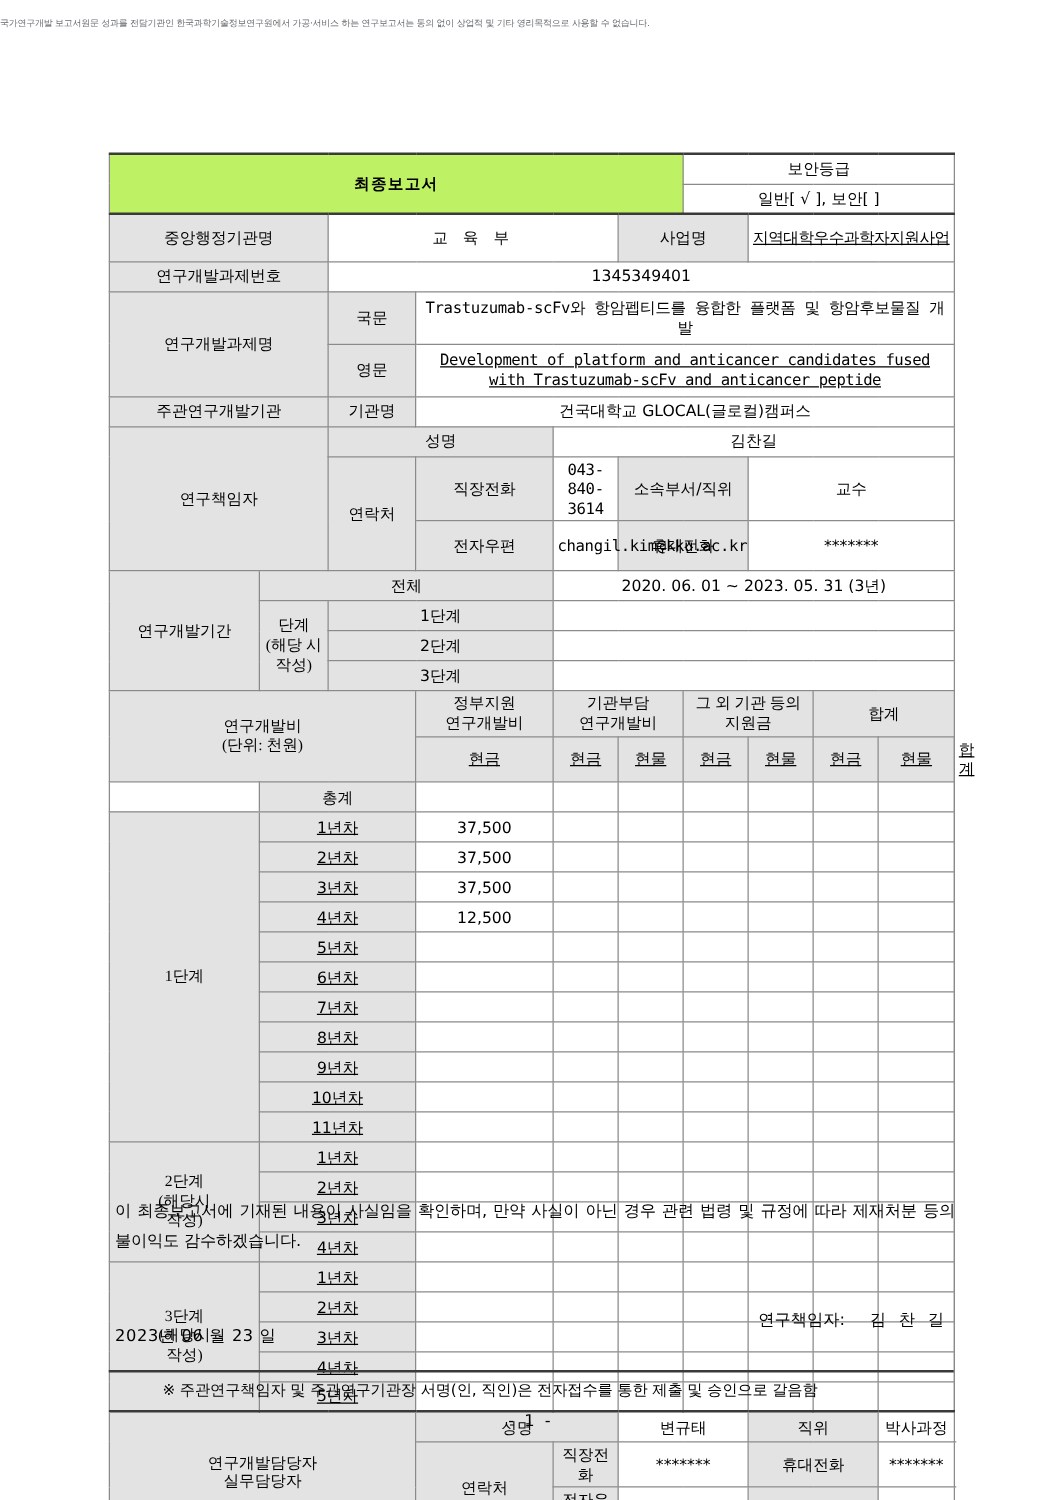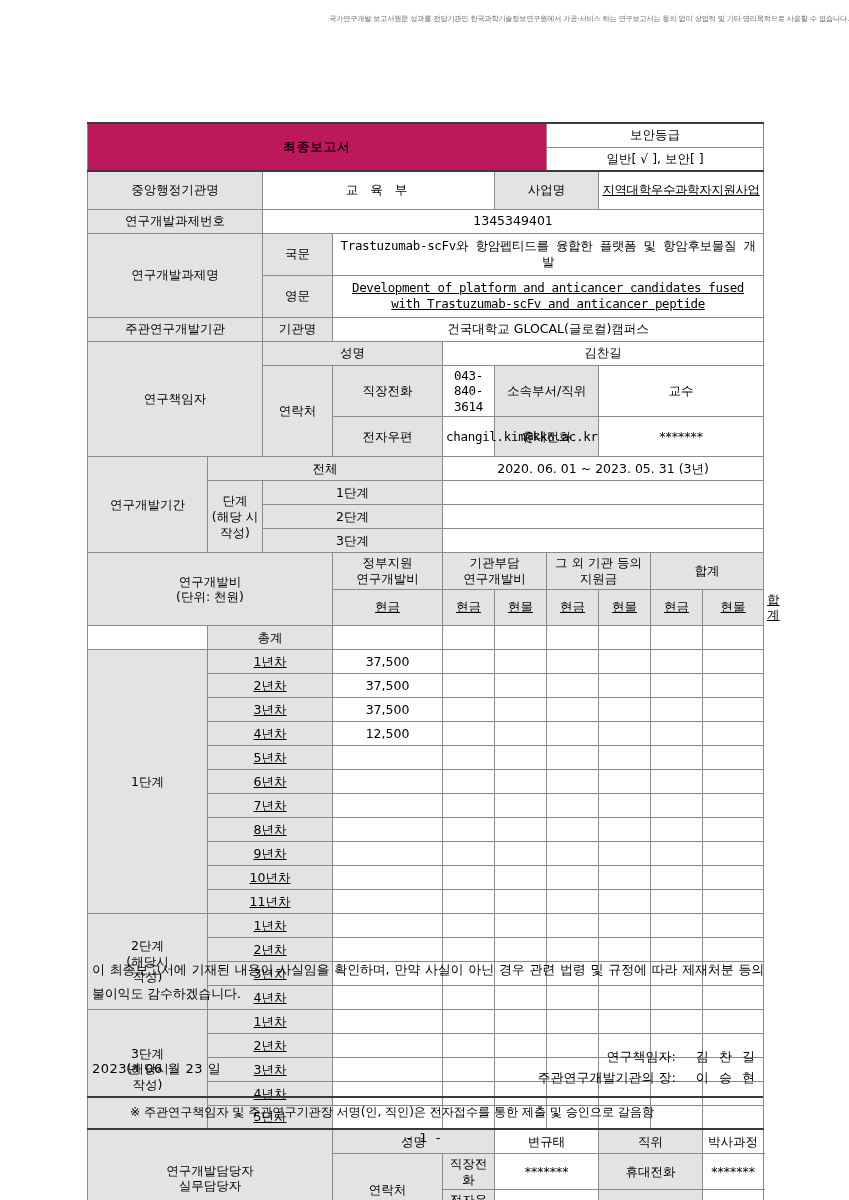--- a/index.html
+++ b/index.html
@@ -12,21 +12,21 @@
     color: #000000;
     position: relative;
     overflow: hidden;
   }
 
   .page-header-note {
     position: absolute;
     top: 14px;
     left: 0;
     width: 849px;
-    text-align: right;
+    text-align: left;
     font-size: 7.2px;
     color: #666a6e;
     letter-spacing: -0.2px;
     white-space: nowrap;
   }
 
   .sheet {
     position: absolute;
     top: 122px;
     left: 87px;
@@ -50,21 +50,21 @@
   }
   .hd { background: #e3e3e3; }
   .wh { background: #ffffff; }
   .thickbot { border-bottom: 2px solid #3a3a3a !important; }
   .thicktop { border-top: 2px solid #3a3a3a !important; }
 
   .title-cell {
     font-size: 21px;
     font-weight: bold;
     letter-spacing: 1px;
-    background: #be185d;
+    background: #bef264;
     margin-top: 40px;
   }
 
   .mono {
     font-family: "DejaVu Sans Mono", "Liberation Mono", monospace;
     font-size: 11.5px;
     letter-spacing: -0.3px;
   }
   .mono-sm {
     font-family: "DejaVu Sans Mono", "Liberation Mono", monospace;
@@ -74,21 +74,21 @@
     text-decoration: underline;
   }
   .num {
     font-family: "DejaVu Sans", "Liberation Sans", sans-serif;
     font-size: 12.5px;
     text-align: center;
   }
   .spaced { letter-spacing: 4px; }
   .tight { letter-spacing: -0.4px; text-decoration: underline; }
   .stars { letter-spacing: 0px; font-size: 11px; }
-  .small-lab { font-size: 11.5px; line-height: 1.2; }
+  .small-lab { font-size: 11.5px; line-height: 1.2; font-family: Liberation Serif, serif; }
   .yr { font-size: 11.8px; text-decoration: underline; }
 
   .declaration {
     position: absolute;
     left: 92px;
     top: 958px;
     width: 672px;
     font-size: 13px;
     line-height: 1.85;
     text-align: justify;
@@ -536,19 +536,16 @@
   </tbody>
     </table>
 </div>
 
 <div class="declaration">이 최종보고서에 기재된 내용이 사실임을 확인하며, 만약 사실이 아닌 경우 관련 법령 및 규정에 따라 제재처분 등의 불이익도 감수하겠습니다.</div>
 <div class="datesign">2023년     06 월     23 일</div>
 <div class="signblock">
   <div>
     <span>연구책임자:</span><span class="nm">김 찬 길</span>
   </div>
-  <div>
-    <span>주관연구개발기관의 장:</span><span class="nm">이 승 현</span>
-  </div>
 </div>
 <div class="rule"></div>
 <div class="footnote">※ 주관연구책임자 및 주관연구기관장 서명(인, 직인)은 전자접수를 통한 제출 및 승인으로 갈음함</div>
 <div class="pagenum">- 1 -</div>
 
 </body></html>

